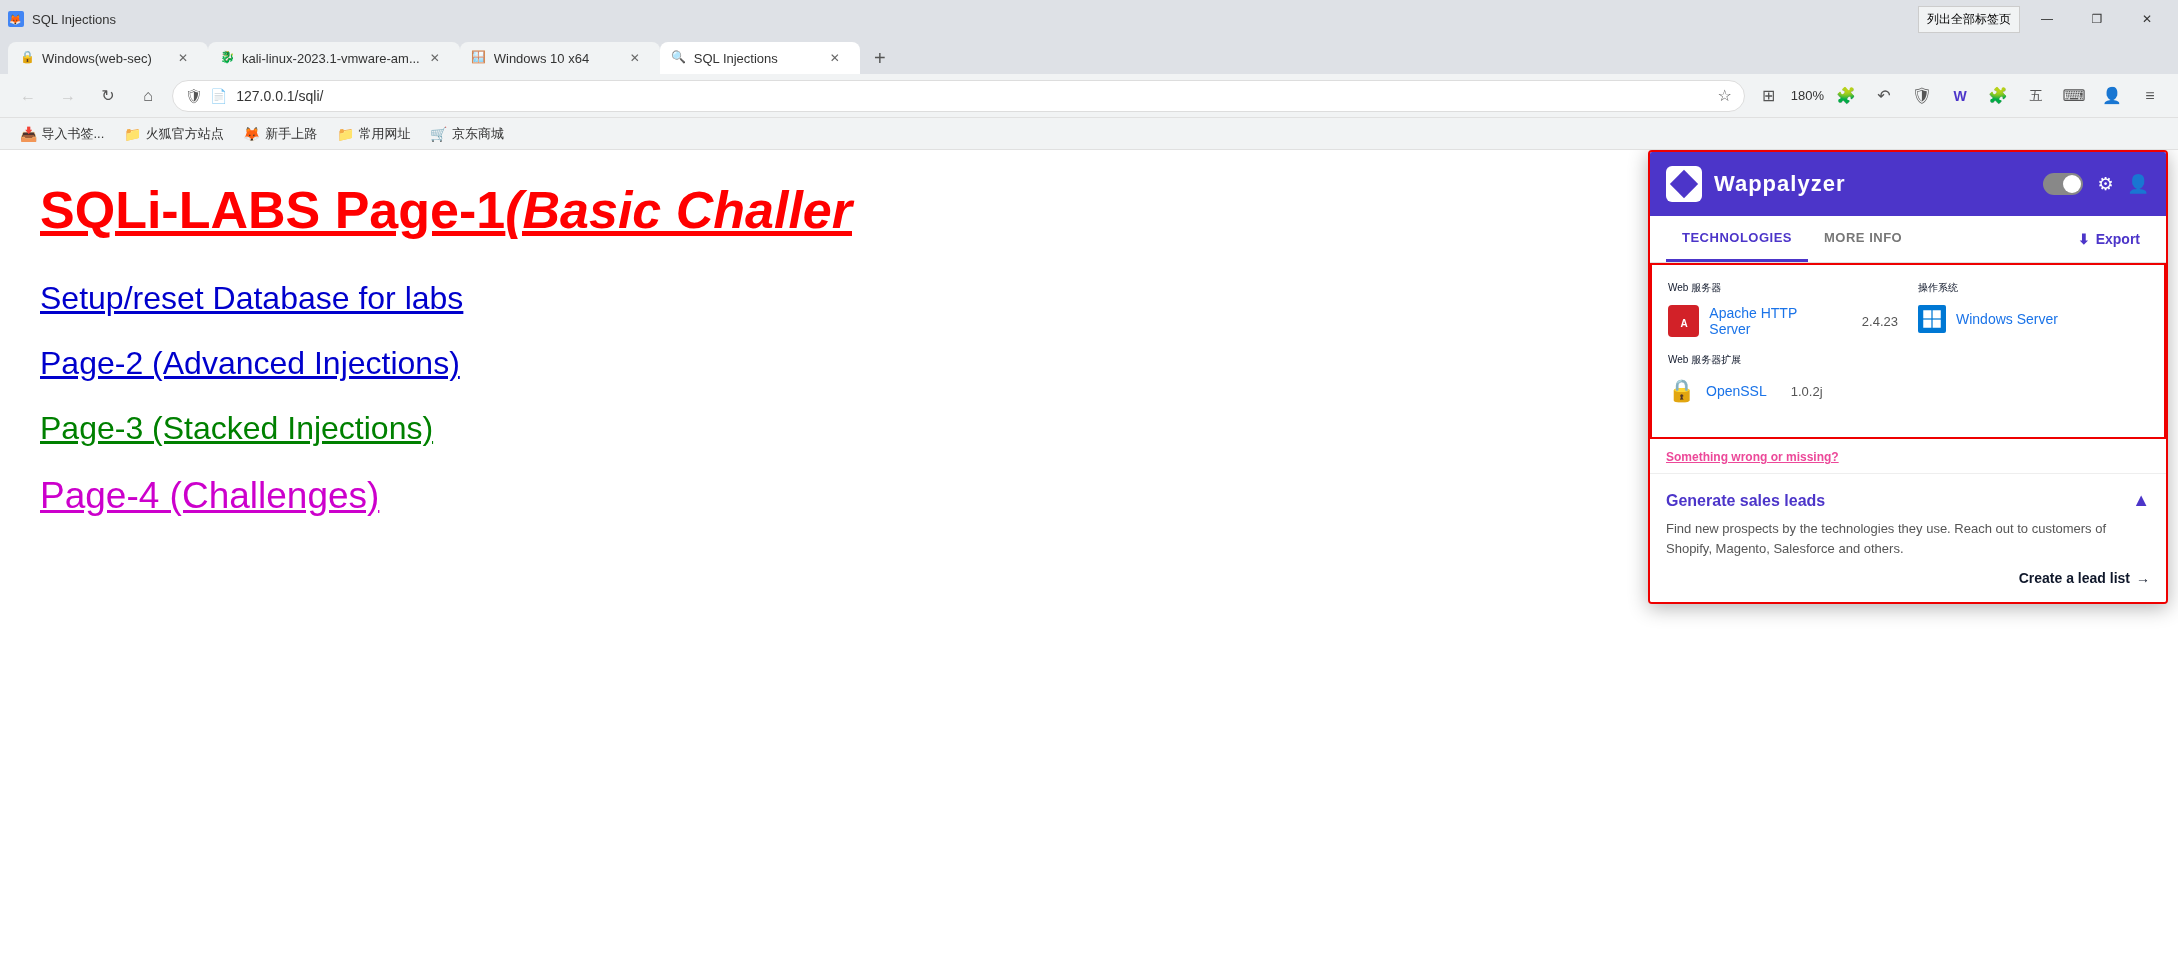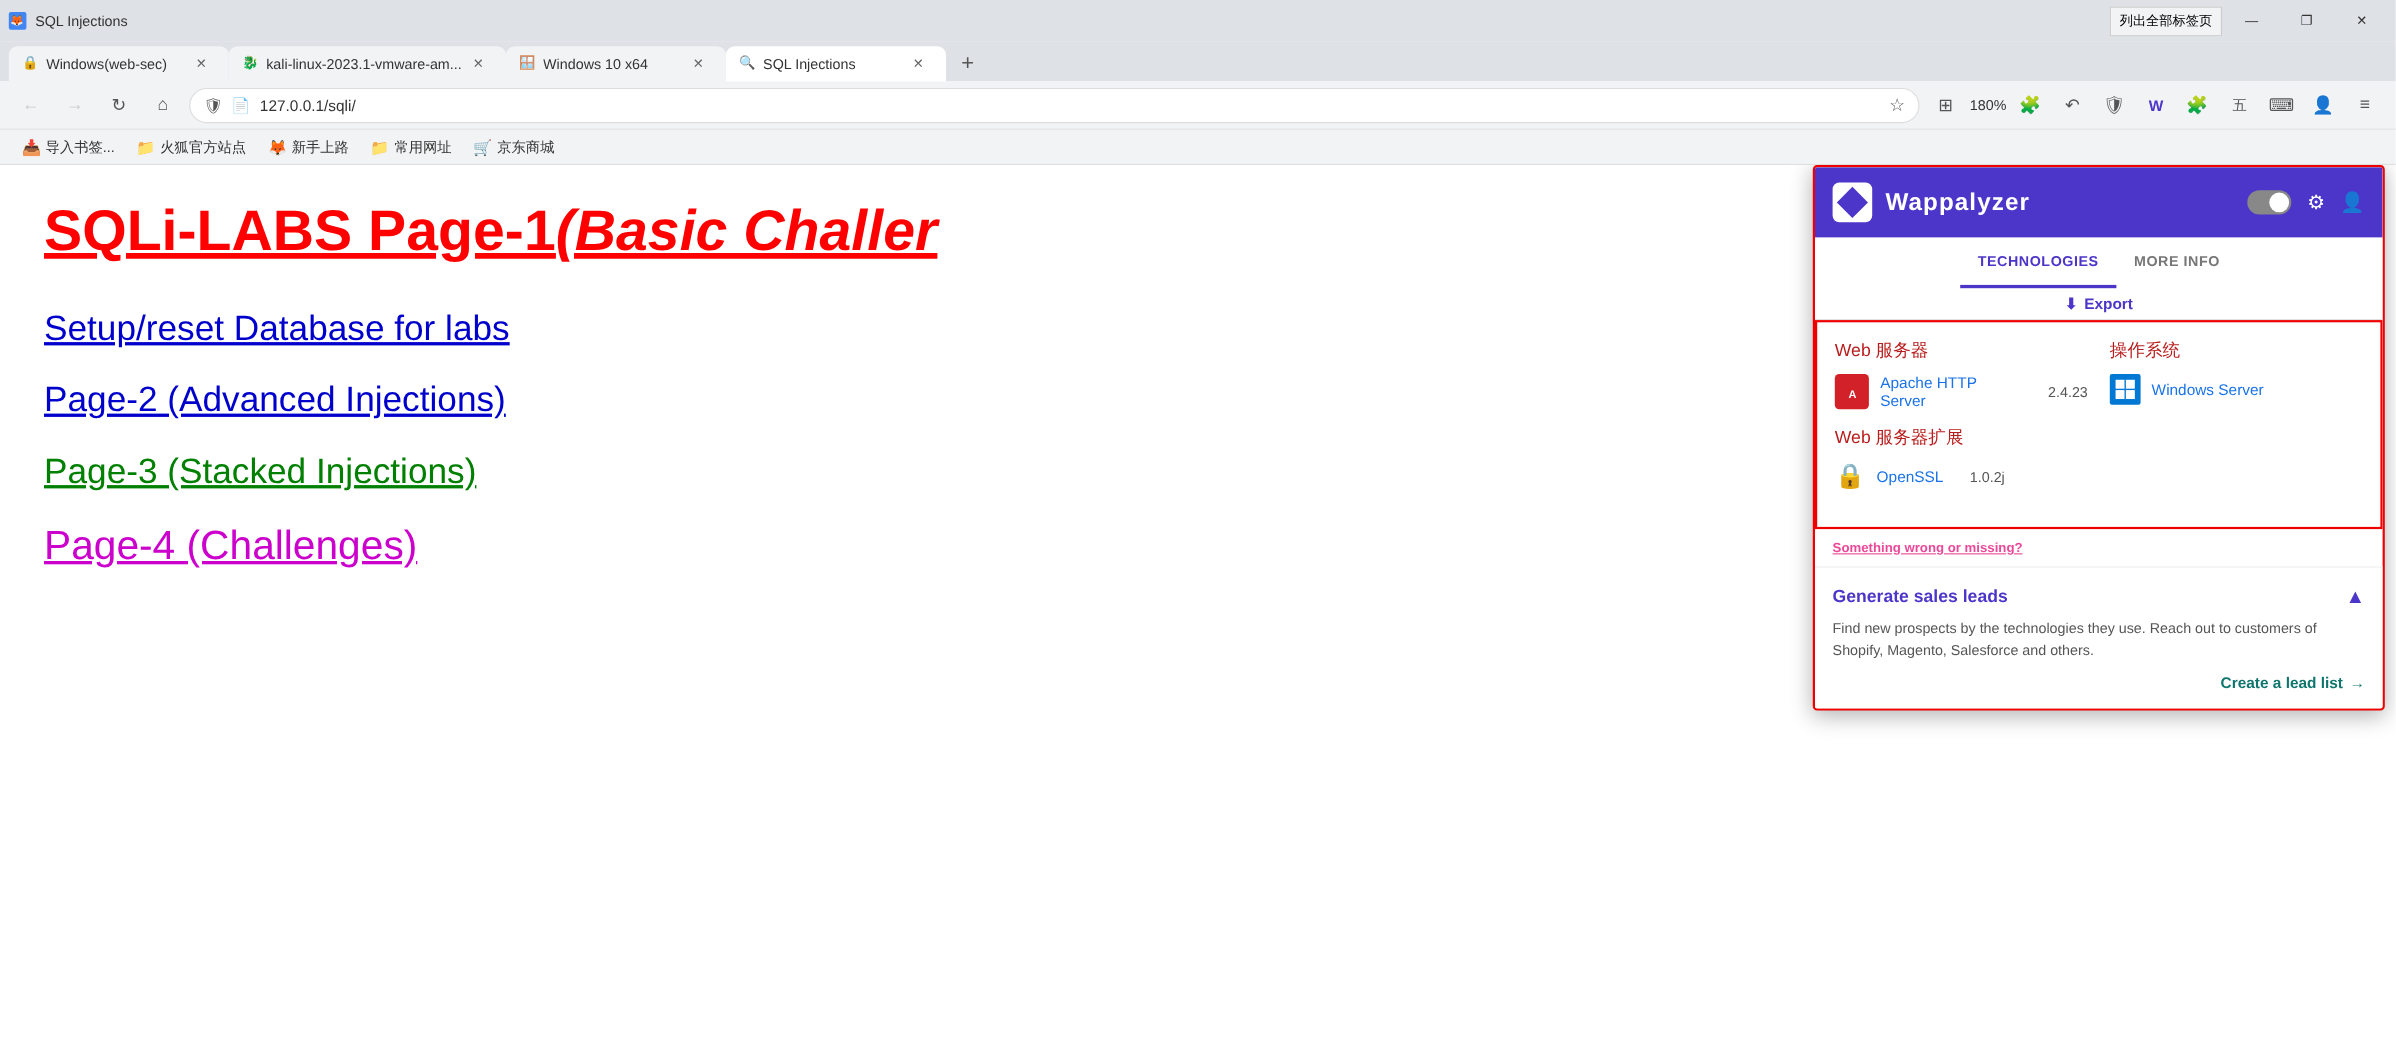--- a/index.html
+++ b/index.html
@@ -59,47 +59,47 @@
     .wapp-logo { display: flex; align-items: center; gap: 12px; }
     .wapp-logo-icon { width: 36px; height: 36px; background: #fff; border-radius: 6px; display: flex; align-items: center; justify-content: center; }
     .wapp-logo-diamond { width: 20px; height: 20px; background: #4c35c9; transform: rotate(45deg); }
     .wapp-title { color: #fff; font-size: 22px; font-weight: bold; letter-spacing: 1px; }
     .wapp-header-controls { display: flex; align-items: center; gap: 14px; }
     .wapp-toggle { width: 40px; height: 22px; background: #888; border-radius: 11px; position: relative; cursor: pointer; }
     .wapp-toggle-knob { width: 18px; height: 18px; background: #fff; border-radius: 50%; position: absolute; top: 2px; right: 2px; }
     .wapp-ctrl-icon { color: #fff; font-size: 18px; cursor: pointer; }
 
     
-    .wapp-tabs { display: flex; align-items: center; justify-content: space-between; padding: 0 16px; border-bottom: 1px solid #e0e0e0; background: #fff; flex-direction: column; }
+    .wapp-tabs { display: flex; align-items: center; justify-content: space-between; padding: 0 16px; border-bottom: 1px solid #e0e0e0; background: #fff; }
     .wapp-tab-list { display: flex; gap: 0; }
     .wapp-tab { padding: 14px 16px; font-size: 13px; font-weight: bold; color: #777; cursor: pointer; border-bottom: 3px solid transparent; letter-spacing: 0.5px; }
     .wapp-tab.active { color: #4c35c9; border-bottom: 3px solid #4c35c9; }
     .wapp-export-btn { display: flex; align-items: center; gap: 6px; color: #4c35c9; font-size: 14px; font-weight: bold; cursor: pointer; padding: 6px 10px; }
 
     
     .wapp-content { padding: 16px; border: 2px solid #e00; margin: 0; }
     
     .wapp-section-row { display: flex; gap: 20px; margin-bottom: 16px; }
     .wapp-section { flex: 1; }
-    .wapp-section-title { font-size: 16px; color: #b91c1c; margin-bottom: 10px; font-weight: normal; }
+    .wapp-section-title { font-size: 10px; color: #0f172a; margin-bottom: 10px; font-weight: normal; }
     .wapp-tech-item { display: flex; align-items: center; gap: 10px; }
     .wapp-tech-info { display: flex; flex-direction: column; }
     .wapp-tech-link { color: #1a73e8; text-decoration: none; font-size: 14px; }
     .wapp-tech-version { font-size: 13px; color: #555; }
     .wapp-tech-name-ver { display: flex; align-items: center; gap: 24px; }
 
     .wapp-wrong { font-size: 12px; color: #ec4899; margin-top: 4px; cursor: pointer; text-decoration: underline; padding: 0; font-weight: bold; }
 
     
     .wapp-leads { padding: 16px; background: #fff; border-top: 1px solid #eee; }
     .wapp-leads-header { display: flex; align-items: center; justify-content: space-between; margin-bottom: 8px; }
     .wapp-leads-title { font-size: 16px; font-weight: bold; color: #4c35c9; }
     .wapp-leads-chevron { color: #4c35c9; font-size: 18px; cursor: pointer; }
     .wapp-leads-desc { font-size: 13px; color: #555; line-height: 1.5; margin-bottom: 12px; }
-    .wapp-leads-link { display: flex; align-items: flex-start; justify-content: flex-end; gap: 6px; color: #0f766e; font-size: 14px; font-weight: bold; cursor: pointer; text-decoration: none; }
+    .wapp-leads-link { display: flex; align-items: flex-start; justify-content: flex-end; gap: 6px; color: #0f172a; font-size: 14px; font-weight: bold; cursor: pointer; text-decoration: none; }
 
     
     .win-server-icon { width: 28px; height: 28px; background: #0078d4; display: flex; align-items: center; justify-content: center; border-radius: 2px; }
     .win-server-icon svg { width: 20px; height: 20px; }
 
     
     .php-icon { background: #8993be; border-radius: 4px; padding: 2px 6px; font-size: 11px; font-weight: bold; color: #fff; font-family: monospace; }
 
     
     .openssl-icon { width: 28px; height: 28px; display: flex; align-items: center; justify-content: center; font-size: 18px; }

